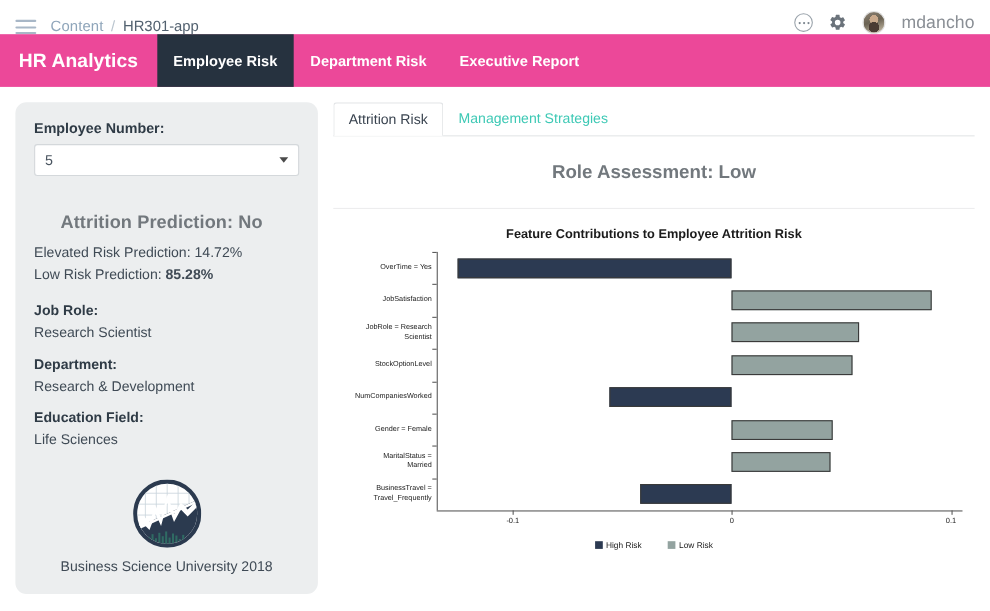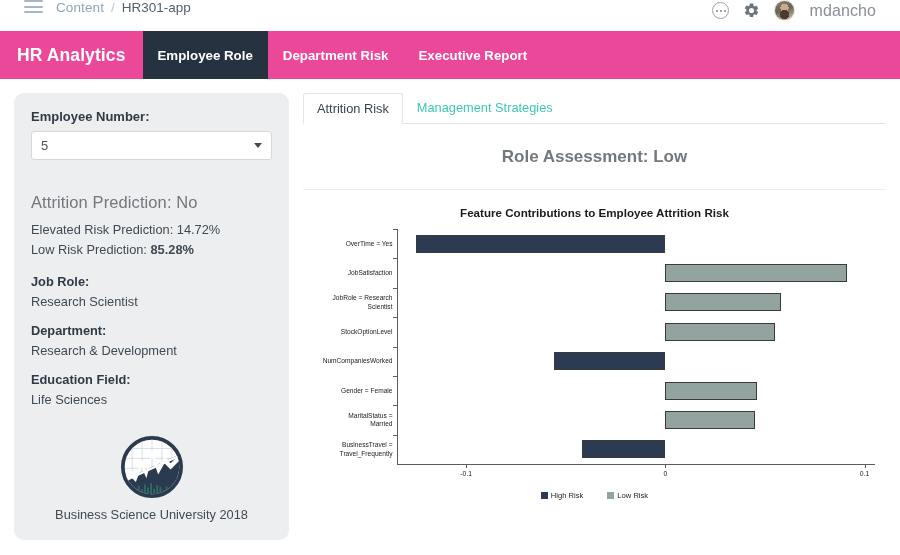--- a/index.html
+++ b/index.html
@@ -8,22 +8,22 @@
     font-family: "Liberation Sans", sans-serif;
     background: #ffffff;
     overflow: hidden;
   }
 
   
   .topbar {
     height: 31px;
     background: #ffffff;
     display: flex;
-    align-items: flex-start;
-    padding: 0 24px;
+    align-items: flex-end;
+    padding: 0 14px;
     position: relative;
   }
   .hamburger { width: 19px; height: 13px; display: flex; flex-direction: column;
     justify-content: space-between; margin-right: 13px; cursor: pointer; }
   .hamburger span { display: block; height: 2px; background: #a8b7c7; border-radius: 1px; }
   .crumb-link { color: #8fa5ba; font-size: 13.5px; letter-spacing: .1px; }
   .crumb-sep { color: #b9c4ce; font-size: 13.5px; margin: 0 7px; }
   .crumb-cur { color: #52616f; font-size: 13.5px; }
   .topbar-right { margin-left: auto; display: flex; align-items: center; gap: 14px; }
   .icon-ellipsis {
@@ -73,22 +73,22 @@
     height: 29px; background: #ffffff; border: 1px solid #d4d8db; border-radius: 3px;
     display: flex; align-items: center; padding: 0 9px;
     font-size: 13px; color: #4a5560; cursor: pointer; position: relative;
   }
   .select-box .caret {
     margin-left: auto; width: 0; height: 0;
     border-left: 4.5px solid transparent; border-right: 4.5px solid transparent;
     border-top: 5.5px solid #4a4a4a;
   }
   .pred-title {
-    font-size: 16.5px; font-weight: normal; color: #72787d;
-    margin-top: 33px; margin-bottom: 8px; letter-spacing: .1px;
+    font-size: 16.5px; font-weight: bold; color: #72787d;
+    margin-top: 33px; margin-bottom: 8px; letter-spacing: .1px; margin-left: 24px;
   }
   .pred-line { font-size: 12.8px; color: #3f4a55; line-height: 1.55; }
   .pred-line b { font-weight: bold; }
   .info-key { font-size: 12.8px; font-weight: bold; color: #2f3b46; margin-top: 14px; }
   .info-val { font-size: 12.8px; color: #3f4a55; margin-top: 5px; }
   .logo-wrap { margin-top: auto; display: flex; flex-direction: column;
     align-items: center; padding-bottom: 4px; }
   .logo-cap { font-size: 12.8px; color: #3f4a55; margin-top: 9px; }
 
   
@@ -155,21 +155,21 @@
     <svg class="gear" width="17" height="17" viewBox="0 0 24 24">
       <path fill="#6b737b" d="M19.14 12.94a7.4 7.4 0 0 0 .06-.94 7.4 7.4 0 0 0-.06-.94l2.03-1.58a.49.49 0 0 0 .12-.61l-1.92-3.32a.49.49 0 0 0-.59-.22l-2.39.96a7.02 7.02 0 0 0-1.62-.94l-.36-2.54A.48.48 0 0 0 13.93 2h-3.84a.48.48 0 0 0-.48.41l-.36 2.54c-.59.24-1.13.56-1.62.94l-2.39-.96a.49.49 0 0 0-.59.22L2.73 8.47a.49.49 0 0 0 .12.61l2.03 1.58c-.04.31-.06.63-.06.94s.2.63.06.94l-2.03 1.58a.49.49 0 0 0-.12.61l1.92 3.32c.12.22.38.3.59.22l2.39-.96c.5.38 1.03.7 1.62.94l.36 2.54c.04.24.24.41.48.41h3.84c.24 0 .44-.17.48-.41l.36-2.54c.59-.24 1.12-.56 1.62-.94l2.39.96c.22.08.47 0 .59-.22l1.92-3.32a.49.49 0 0 0-.12-.61l-2.03-1.58zM12 15.6A3.6 3.6 0 1 1 12 8.4a3.6 3.6 0 0 1 0 7.2z"></path>
     </svg>
     <div class="avatar"></div>
     <span class="user-name">mdancho</span>
   </div>
 </div>
 
 <div class="navbar">
   <div class="brand">HR Analytics</div>
-  <div class="navtab active">Employee Role</div>
+  <div class="navtab active">Employee Risk</div>
   <div class="navtab">Department Risk</div>
   <div class="navtab">Executive Report</div>
 </div>
 
 <div class="page">
 
   <div class="sidebar">
     <div class="field-label">Employee Number:</div>
     <div class="select-box">
       <span>5</span>

